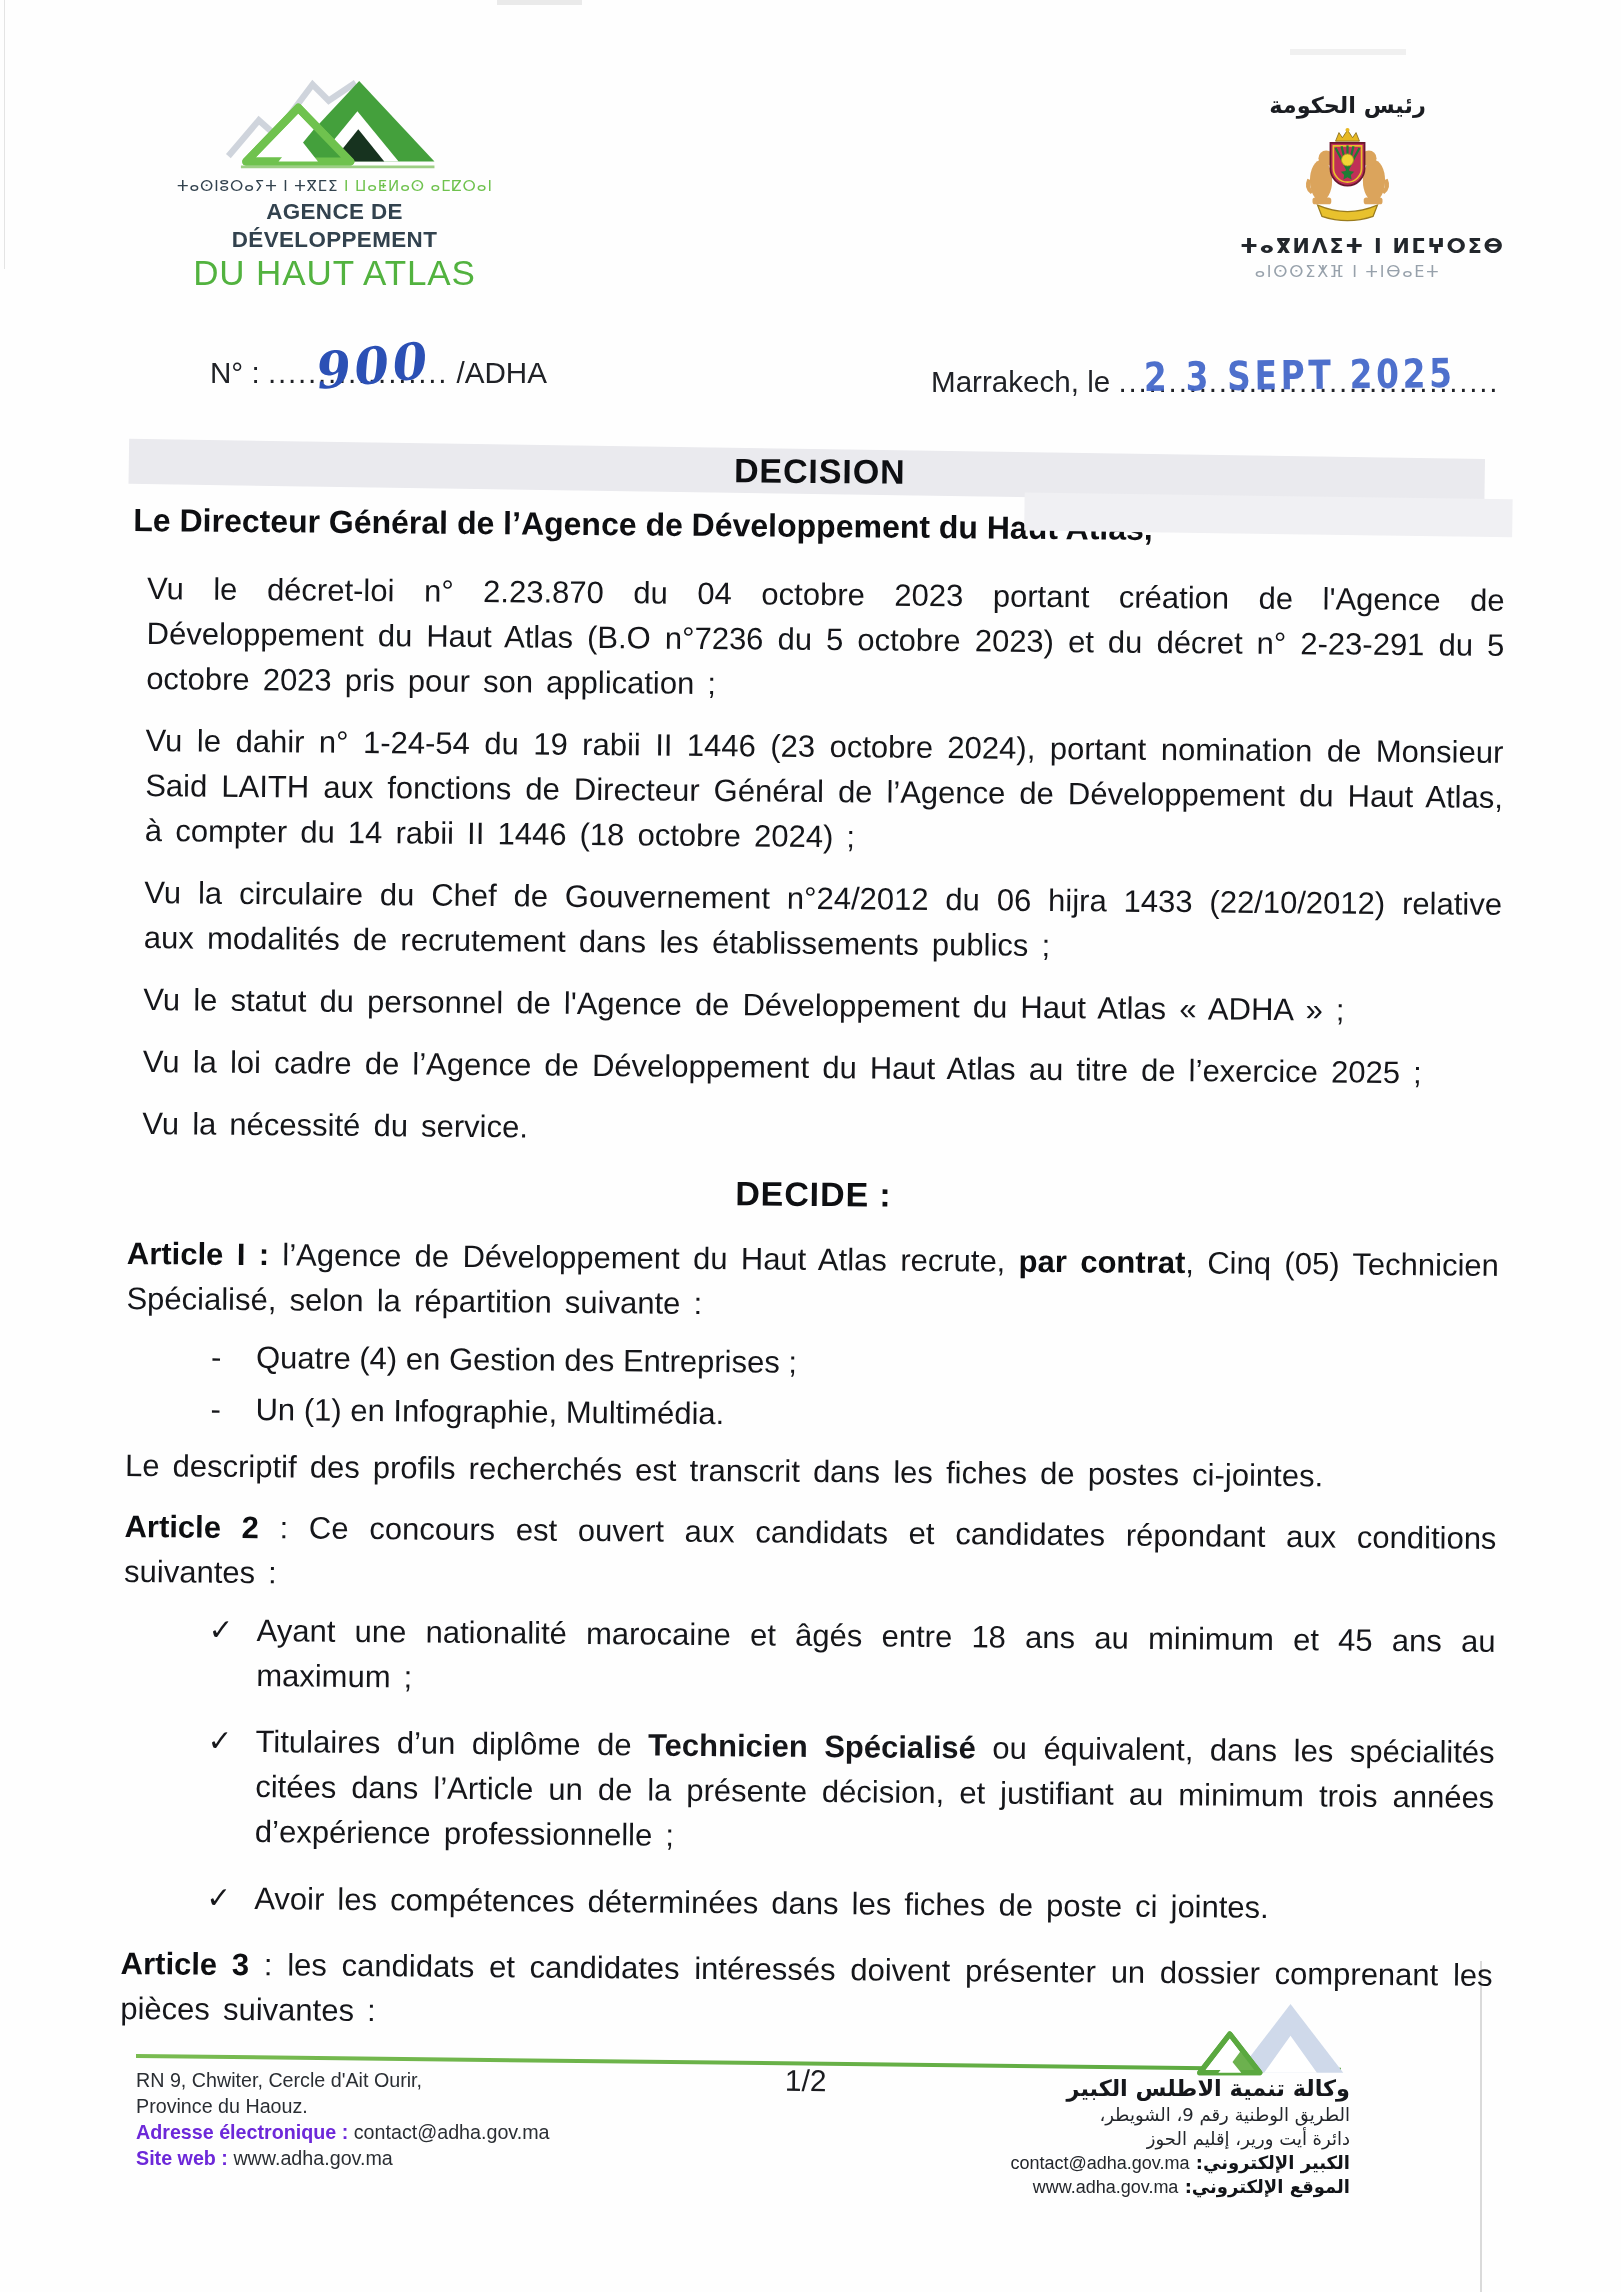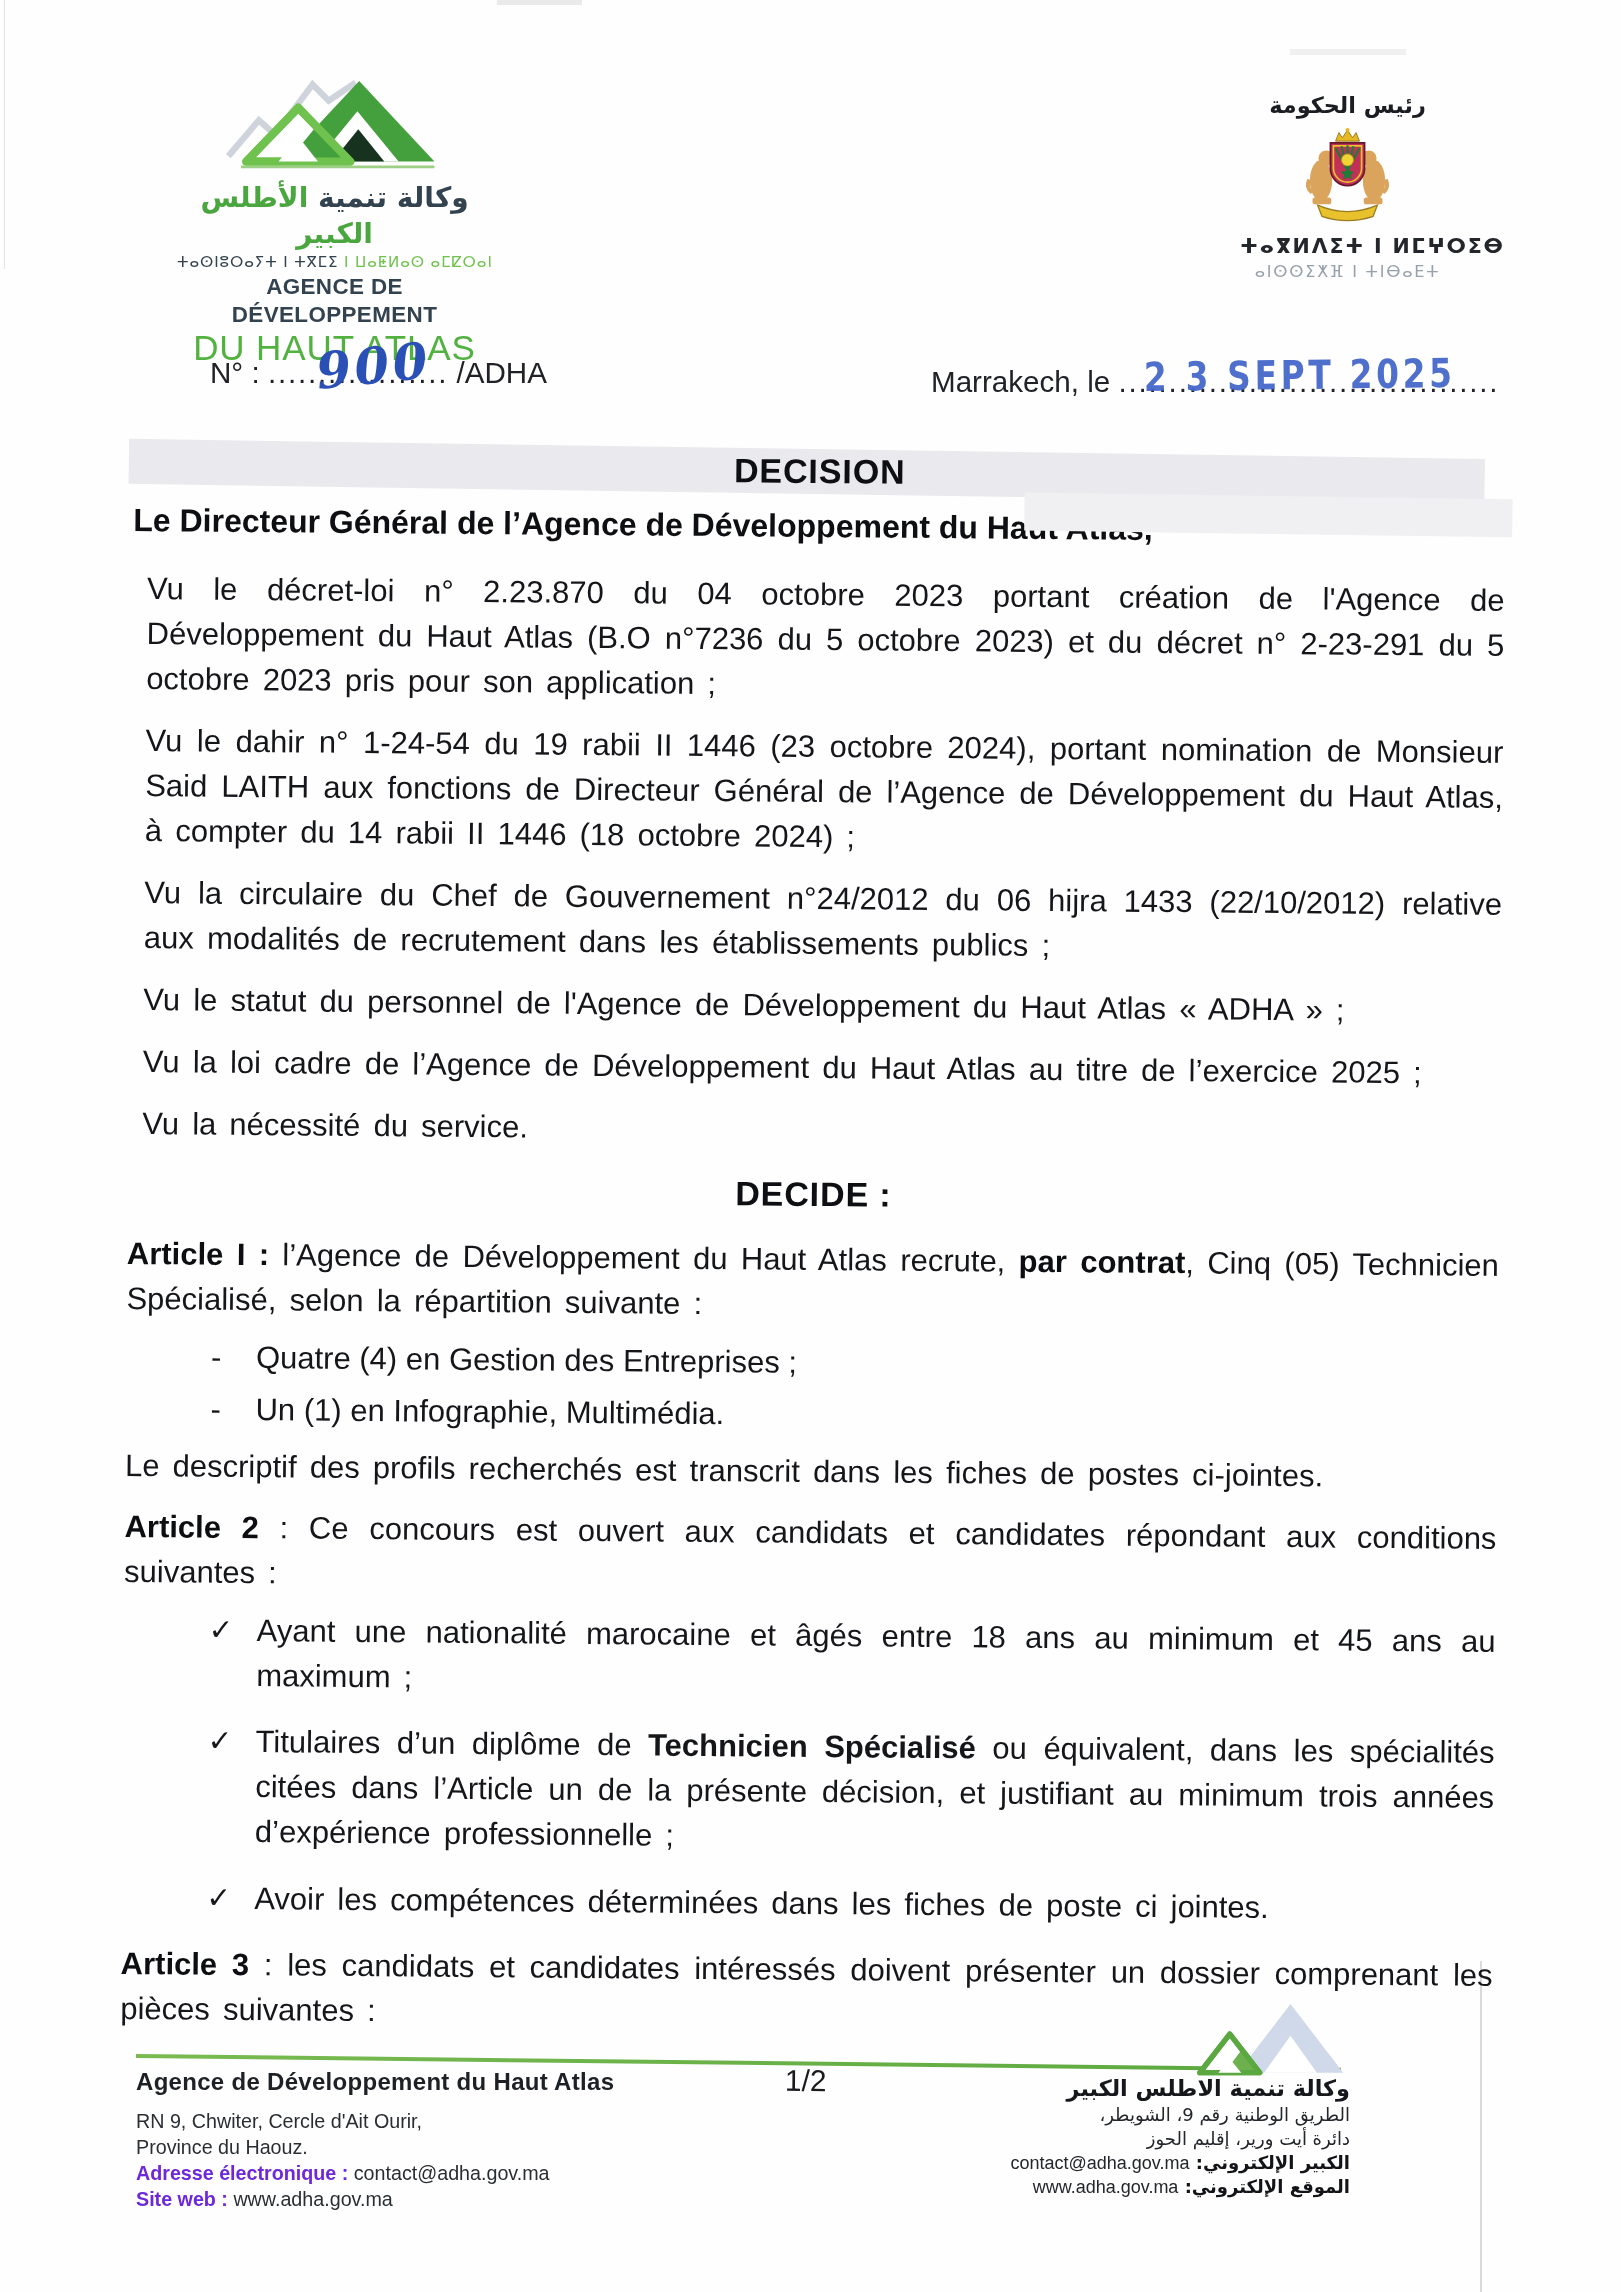--- a/index.html
+++ b/index.html
@@ -106,21 +106,20 @@
       <polyline points="6,96 40,56 58,72 100,16 118,34 148,14" stroke="#c7cdd6" stroke-width="7" fill="none" opacity="0.85"></polyline>
       <polygon points="68,102 152,12 236,102" fill="#44a03c"></polygon>
       <polygon points="104,102 150,46 196,102" fill="#ffffff"></polygon>
       <polygon points="122,102 151,66 180,102" fill="#17331f"></polygon>
       <polygon points="26,102 84,42 142,102" fill="#ffffff" stroke="#6fc24e" stroke-width="9" stroke-linejoin="round"></polygon>
       <polygon points="72,102 104,63 138,102" fill="#44a03c"></polygon>
       <polygon points="26,102 84,42 142,102" fill="none" stroke="#6fc24e" stroke-width="9" stroke-linejoin="round"></polygon>
       <polygon points="62,102 84,74 106,102" fill="#ffffff"></polygon>
       <line x1="20" y1="108" x2="236" y2="108" stroke="#86c468" stroke-width="3" opacity="0.8"></line>
     </svg>
-    <div class="logo-ar" dir="rtl"><span class="dark">وكالة تنمية</span> <span class="green">الأطلس الكبير</span></div>
     <div class="logo-tifinagh"><span class="dark">ⵜⴰⵙⵏⵓⵔⴰⵢⵜ ⵏ ⵜⴳⵎⵉ</span> <span class="green">ⵏ ⵡⴰⵟⵍⴰⵙ ⴰⵎⵇⵔⴰⵏ</span></div>
     <div class="logo-line1">AGENCE DE DÉVELOPPEMENT</div>
     <div class="logo-line2">DU HAUT ATLAS</div>
   </div>
 
   <div class="kingdom-block">
     <div class="kingdom-ar2">رئيس الحكومة</div>
     <svg width="111" height="104" viewBox="0 0 130 120">
 
       <path d="M30 93 q35 15 70 0 l-5 13 q-30 10 -60 0 z" fill="#e8c12d" stroke="#9a7b1d" stroke-width="1.5"></path>
@@ -230,21 +229,20 @@
       <polygon points="55,94 115,16 175,94" fill="#cfd9ea"></polygon>
       <polygon points="85,94 115,52 145,94" fill="#ffffff"></polygon>
       <polygon points="12,94 46,50 80,94" fill="#ffffff" stroke="#5aa83f" stroke-width="6" stroke-linejoin="round"></polygon>
       <polygon points="40,94 58,70 78,94" fill="#6cb14e"></polygon>
       <polygon points="12,94 46,50 80,94" fill="none" stroke="#5aa83f" stroke-width="6" stroke-linejoin="round"></polygon>
       <polygon points="33,94 46,78 59,94" fill="#ffffff"></polygon>
     </svg>
   </div>
 
   <div class="footer-fr">
-    <div class="f-title">Agence de Développement  du Haut Atlas</div>
     <div class="f-line">RN 9, Chwiter, Cercle d'Ait Ourir,</div>
     <div class="f-line">Province du Haouz.</div>
     <div class="f-line"><b>Adresse électronique : </b><span>contact@adha.gov.ma</span></div>
     <div class="f-line"><b>Site web : </b><span>www.adha.gov.ma</span></div>
   </div>
 
   <div class="footer-ar">
     <div class="f-title">وكالة تنمية الاطلس الكبير</div>
     <div class="f-line">الطريق الوطنية رقم 9، الشويطر،</div>
     <div class="f-line">دائرة أيت ورير، إقليم الحوز</div>

